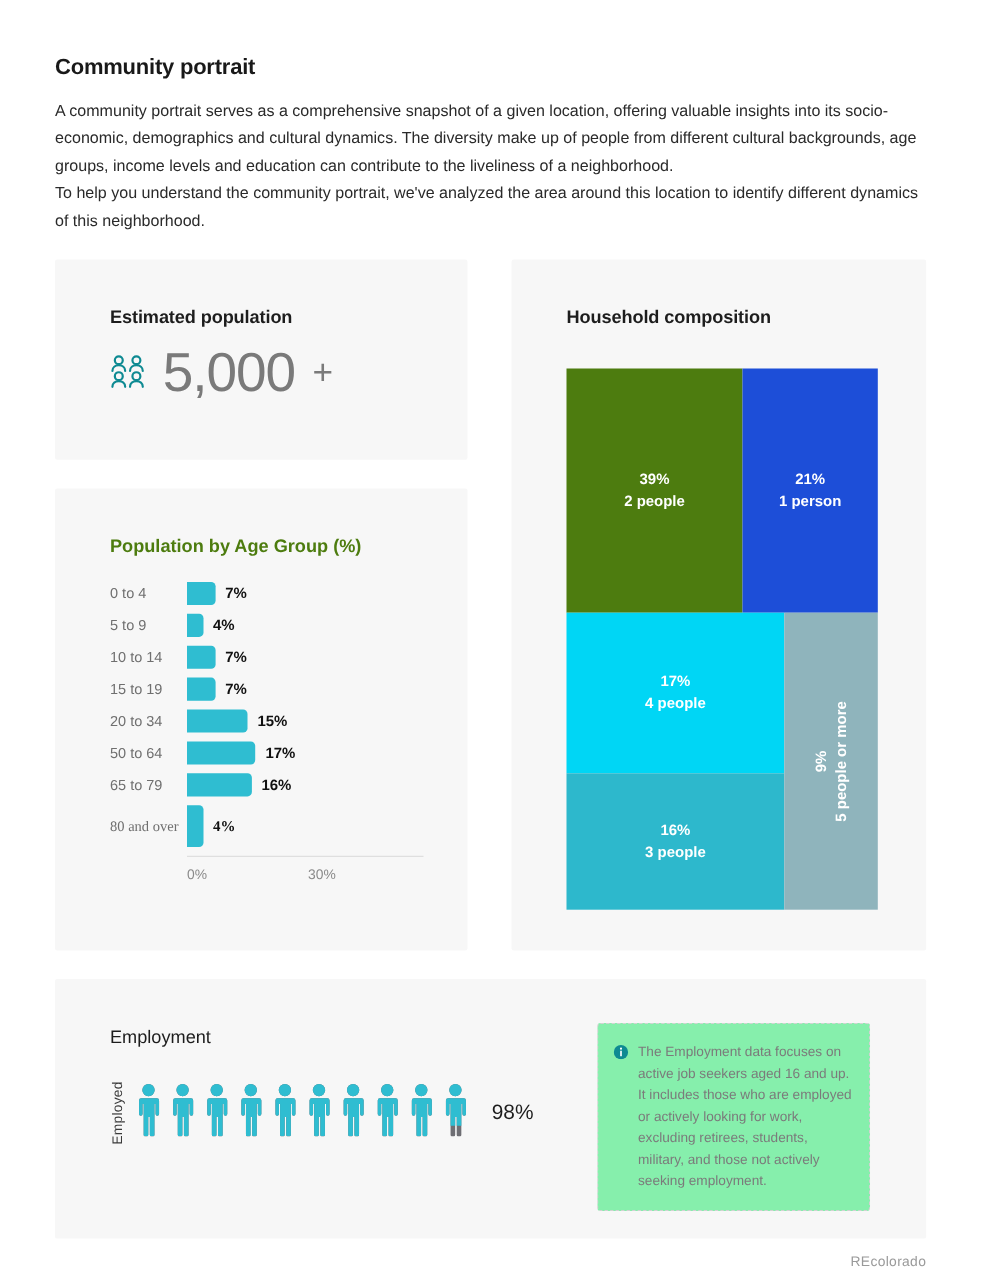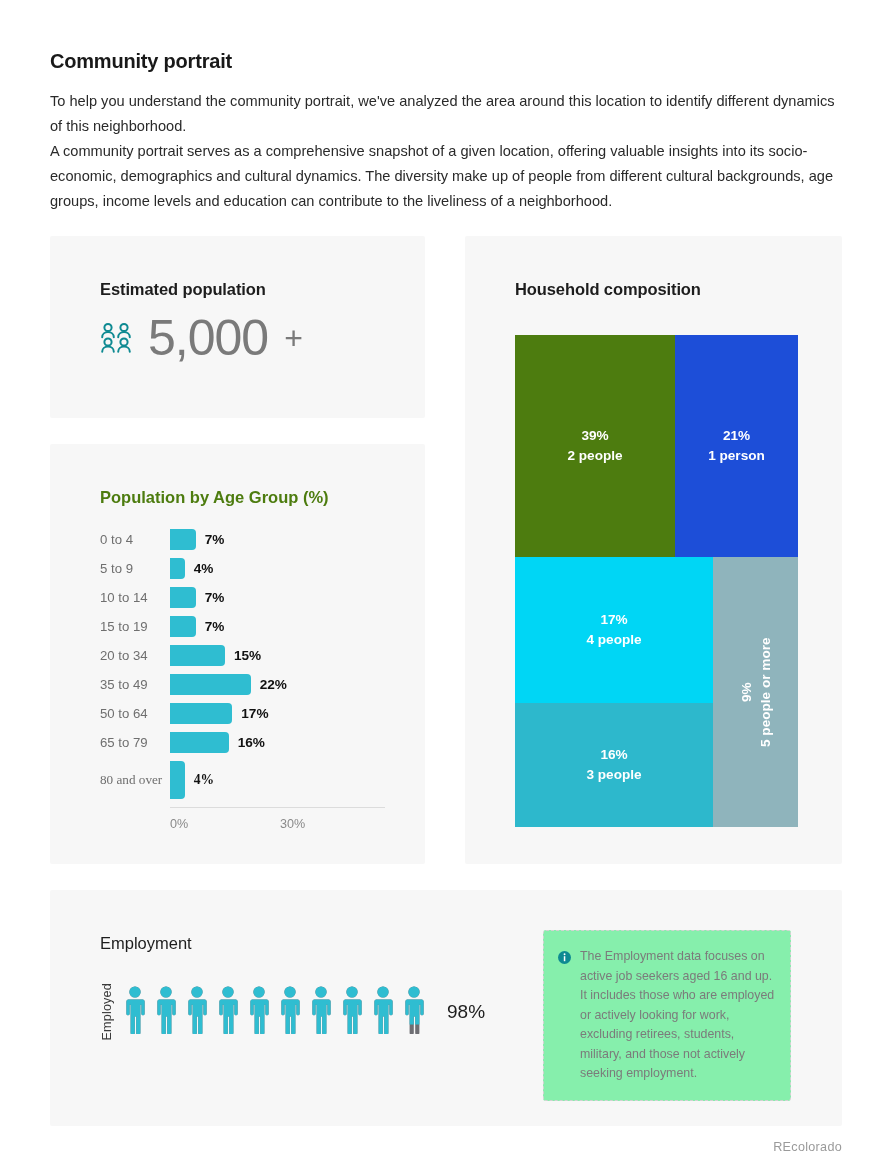--- a/index.html
+++ b/index.html
@@ -188,22 +188,22 @@
     letter-spacing: 0.3px;
   }
 </style>
 </head>
 <body>
 
 <div class="page">
 
   <h1 class="page-title">Community portrait</h1>
   <div class="intro">
+    <p>A community portrait serves as a comprehensive snapshot of a given location, offering valuable insights into its socio-economic, demographics and cultural dynamics. The diversity make up of people from different cultural backgrounds, age groups, income levels and education  can contribute to the liveliness of a neighborhood.</p>
     <p>To help you understand the community portrait, we've analyzed the area around this location to identify different dynamics of this neighborhood.</p>
-    <p>A community portrait serves as a comprehensive snapshot of a given location, offering valuable insights into its socio-economic, demographics and cultural dynamics. The diversity make up of people from different cultural backgrounds, age groups, income levels and education  can contribute to the liveliness of a neighborhood.</p>
   </div>
 
   <div class="row-top">
 
     <div class="col-left">
 
       <div class="card pop-card">
         <div class="card-heading">Estimated population</div>
         <div class="pop-value-row">
           <span class="pop-icon">
@@ -255,27 +255,20 @@
               </div>
             </div>
             <div class="age-row">
               <div class="age-label">20 to 34</div>
               <div class="age-bar-wrap">
                 <div class="age-bar" style="width: 55px; background: rgb(47, 189, 209);"></div>
                 <div class="age-val">15%</div>
               </div>
             </div>
             <div class="age-row">
-              <div class="age-label">35 to 49</div>
-              <div class="age-bar-wrap">
-                <div class="age-bar" style="width: 80.7px; background: rgb(47, 189, 209);"></div>
-                <div class="age-val">22%</div>
-              </div>
-            </div>
-            <div class="age-row">
               <div class="age-label">50 to 64</div>
               <div class="age-bar-wrap">
                 <div class="age-bar" style="width: 62.3px; background: rgb(47, 189, 209);"></div>
                 <div class="age-val">17%</div>
               </div>
             </div>
             <div class="age-row">
               <div class="age-label">65 to 79</div>
               <div class="age-bar-wrap">
                 <div class="age-bar" style="width: 58.7px; background: rgb(47, 189, 209);"></div>

